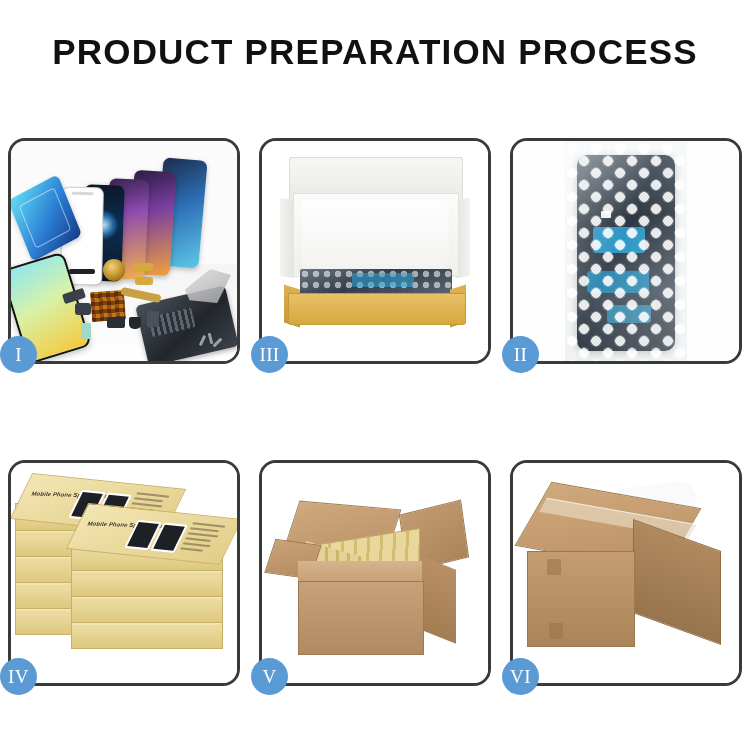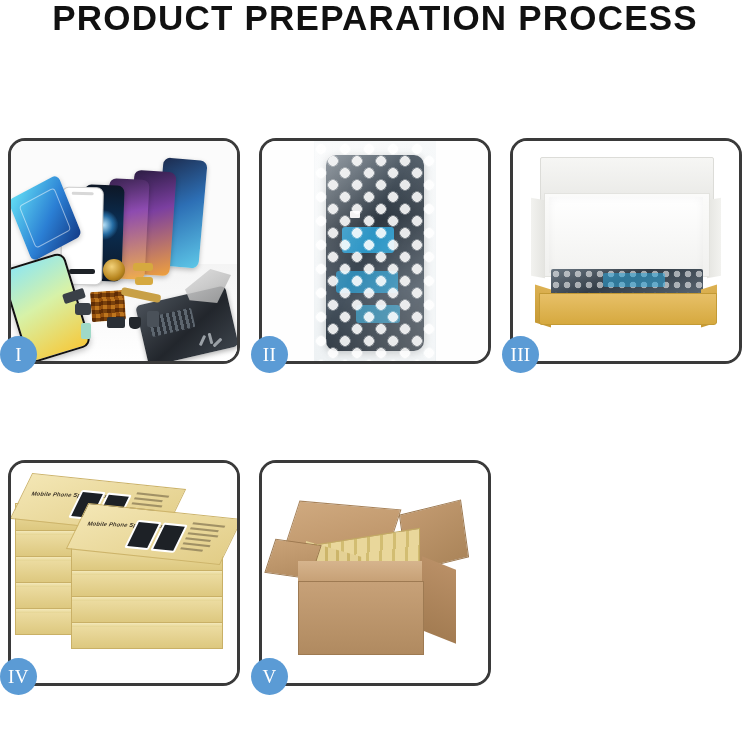--- a/index.html
+++ b/index.html
@@ -6,21 +6,21 @@
   body{
     width:750px;height:750px;
     background:#ffffff;
     font-family:"Liberation Sans","DejaVu Sans",sans-serif;
     overflow:hidden;
     position:relative;
   }
   .page{width:750px;height:750px;position:relative;}
 
   
-  .header{text-align:center;}
+  .header{text-align:center;padding-top:34px;}
   .title{
     font-size:35px;
     letter-spacing:1.2px;
     font-weight:700;
     color:#111111;
     line-height:1.05;
     white-space:nowrap;
   }
   .subtitle{
     font-size:15.5px;
@@ -412,49 +412,49 @@
         <div class="screws">
             <span></span>
             <span></span>
             <span></span>
           </div>
       </div>
       <div class="badge">I</div>
     </div>
 
     <div class="card">
-      <div class="card-clip p2">
-        <div class="wrapbg"></div>
-        <div class="wrapped">
-          <div class="blue1"></div>
-          <div class="blue2"></div>
-          <div class="blue3"></div>
-          <div class="lbl"></div>
-        </div>
-        <div class="bubbles"></div>
-      </div>
-      <div class="badge">II</div>
-    </div>
-
-    <div class="card">
       <div class="card-clip p3">
         <div class="m-lidback"></div>
         <div class="m-lidflapL"></div>
         <div class="m-lidflapR"></div>
         <div class="m-inner"></div>
         <div class="m-foam"></div>
         <div class="m-items"></div>
         <div class="m-sideL"></div>
         <div class="m-sideR"></div>
         <div class="m-front"></div>
       </div>
       <div class="badge">III</div>
     </div>
 
     <div class="card">
+      <div class="card-clip p2">
+        <div class="wrapbg"></div>
+        <div class="wrapped">
+          <div class="blue1"></div>
+          <div class="blue2"></div>
+          <div class="blue3"></div>
+          <div class="lbl"></div>
+        </div>
+        <div class="bubbles"></div>
+      </div>
+      <div class="badge">II</div>
+    </div>
+
+    <div class="card">
       <div class="card-clip p4">
         <div class="stack">
           <div class="sbox sA">
               <div class="edge"></div>
             </div>
           <div class="sbox sB">
               <div class="edge"></div>
             </div>
           <div class="sbox sC">
               <div class="edge"></div>
@@ -517,15 +517,27 @@
         <div class="c-fill"></div>
         <div class="c-fill2"></div>
         <div class="c-flapLeft"></div>
         <div class="c-top"></div>
         <div class="c-bodyR"></div>
         <div class="c-body"></div>
       </div>
       <div class="badge">V</div>
     </div>
 
+    <div class="card">
+      <div class="card-clip p6">
+        <div class="s-bag"></div>
+        <div class="s-top"></div>
+        <div class="s-tape"></div>
+        <div class="s-side"></div>
+        <div class="s-front"></div>
+        <div class="s-tab s-tab1"></div>
+        <div class="s-tab s-tab2"></div>
+      </div>
+      <div class="badge">VI</div>
+    </div>
 
   </div>
 </div>
 
 </body></html>

